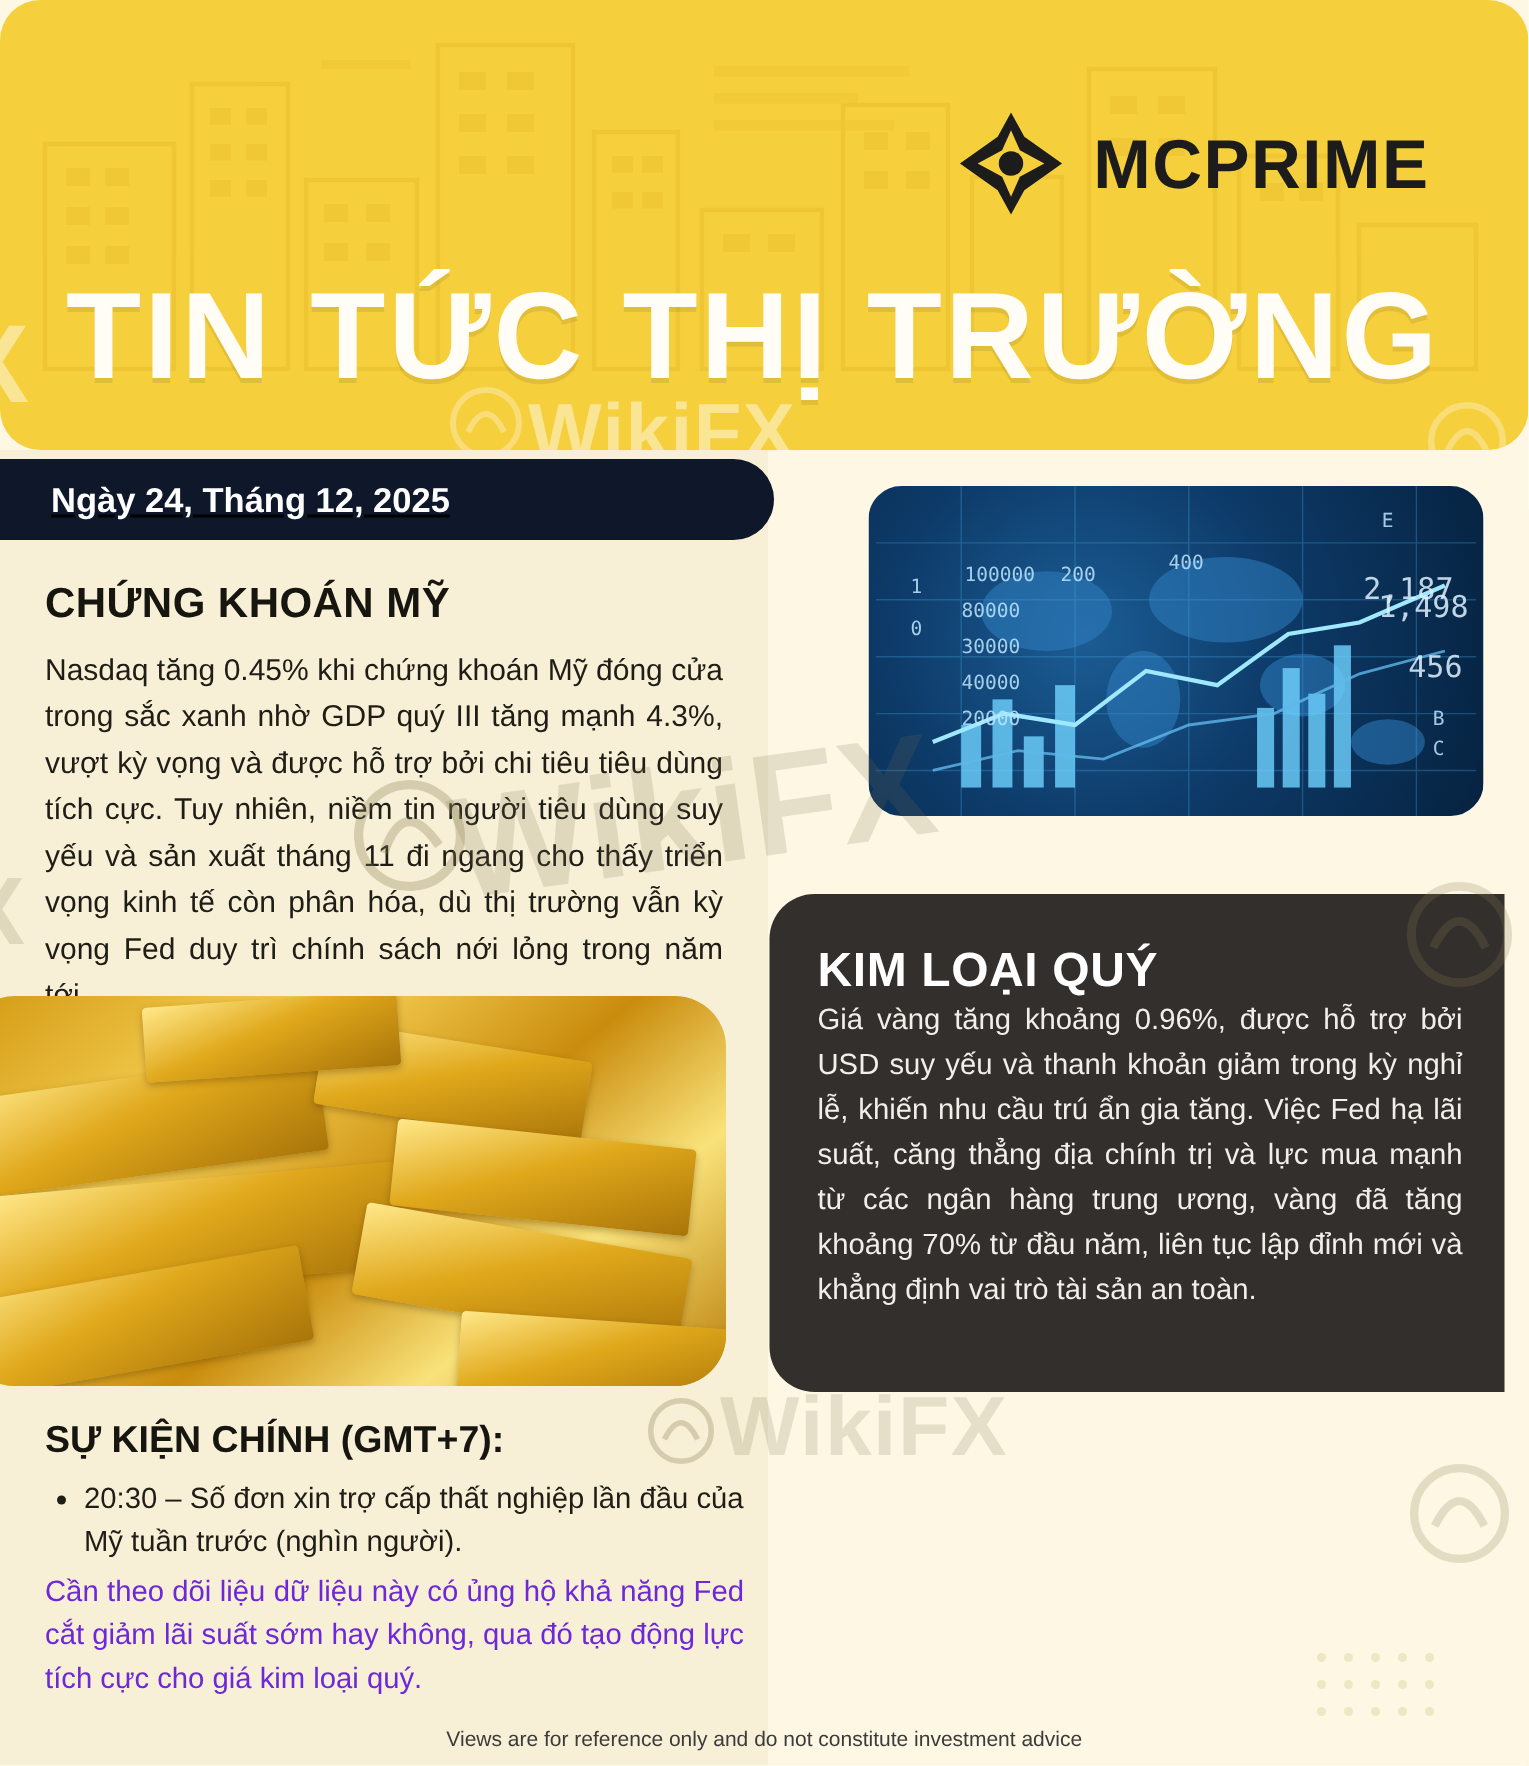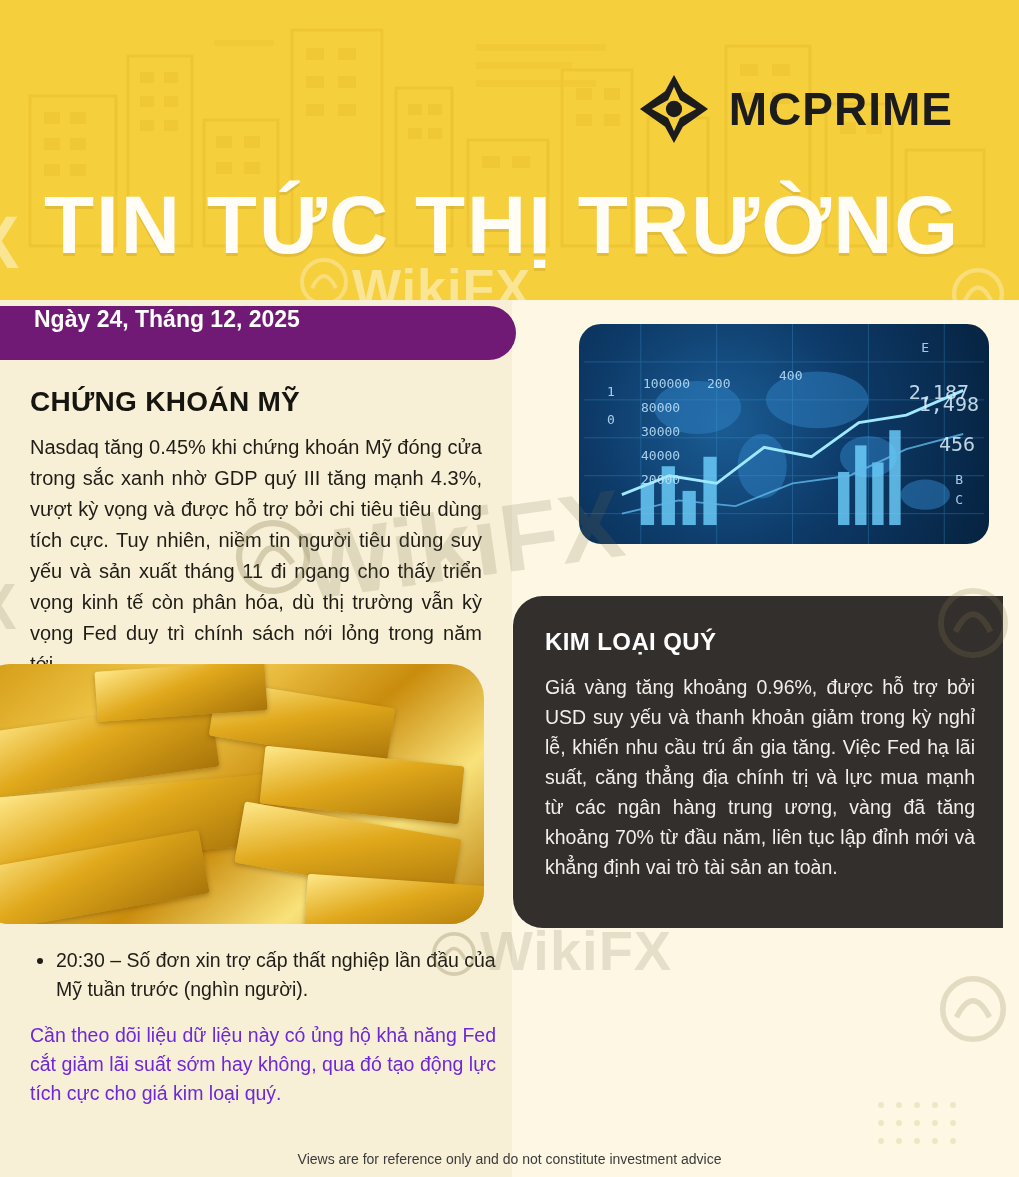--- a/index.html
+++ b/index.html
@@ -14,20 +14,21 @@
     background: #fdf7e3;
     overflow: hidden;
   }
 
   
   .header {
     position: absolute; left: 0; top: 0;
     width: 1019px; height: 300px;
     background: #f6cf3d;
     overflow: hidden;
+    border-radius: 27px;
   }
   .skyline {
     position: absolute; left: 0; top: 0;
     width: 1019px; height: 300px;
     opacity: 0.55;
   }
   .brand {
     position: absolute; right: 66px; top: 72px;
     display: flex; align-items: center; gap: 18px;
   }
@@ -49,24 +50,25 @@
   .left-tint {
     position: absolute; left: 0; top: 300px;
     width: 512px; height: 877px;
     background: #f7efd6;
   }
 
   
   .date-pill {
     position: absolute; left: 0; top: 306px;
     width: 516px; height: 54px;
-    background: #701a75;
+    background: #0f172a;
     border-radius: 0 30px 30px 0;
-    display: flex; align-items: flex-start;
+    display: flex; align-items: center;
     padding-left: 34px;
+    text-decoration: underline;
   }
   .date-pill span {
     color: #ffffff; font-size: 23px; font-weight: 700;
   }
 
   
   .us-block { position: absolute; left: 30px; top: 386px; width: 452px; }
   .us-title {
     font-size: 28px; font-weight: 800; color: #16150f;
     letter-spacing: 0.3px; margin-bottom: 14px;
@@ -108,33 +110,33 @@
 
   
   .metals-card {
     position: absolute; left: 513px; top: 596px;
     width: 490px; height: 332px;
     background: #332f2c;
     border-radius: 30px 0 0 30px;
     padding: 32px 28px 0 32px;
   }
   .metals-title {
-    color: #ffffff; font-size: 24px; font-weight: 800;
-    letter-spacing: .4px; margin-bottom: 16px;
+    color: #ffffff; font-size: 32px; font-weight: 800;
+    letter-spacing: .4px; 
   }
   .metals-body {
     color: #f1efe9; font-size: 19.5px; line-height: 30px; text-align: justify;
   }
 
   
   .events { position: absolute; left: 30px; top: 946px; width: 466px; }
   .events-title {
     font-size: 25px; font-weight: 800; color: #16150f; margin-bottom: 10px;
   }
-  .events ul { margin: 0 0 17px 26px; }
+  .events ul { margin: 0 0 4px 26px; }
   .events li { font-size: 19.5px; line-height: 29px; color: #1f1d16; }
   .events-note {
     font-size: 19.5px; line-height: 29px; color: #6d28d9; text-align: justify;
   }
 
   
   .footer {
     position: absolute; left: 0; bottom: 0; width: 1019px; height: 36px;
     display: flex; align-items: center; justify-content: center;
     color: #3b3b3b; font-size: 14px;
@@ -314,20 +316,21 @@
     <div class="bar" style="left:120px; top:2px; width:170px; height:50px; transform:rotate(-4deg);"></div>
     <div class="bar" style="left:330px; top:216px; width:180px; height:54px; transform:rotate(4deg);"></div>
   </div>
 
   <div class="metals-card">
     <div class="metals-title">KIM LOẠI QUÝ</div>
     <div class="metals-body">Giá vàng tăng khoảng 0.96%, được hỗ trợ bởi USD suy yếu và thanh khoản giảm trong kỳ nghỉ lễ, khiến nhu cầu trú ẩn gia tăng. Việc Fed hạ lãi suất, căng thẳng địa chính trị và lực mua mạnh từ các ngân hàng trung ương, vàng đã tăng khoảng 70% từ đầu năm, liên tục lập đỉnh mới và khẳng định vai trò tài sản an toàn.</div>
   </div>
 
   <div class="events">
+    <div class="events-title">SỰ KIỆN CHÍNH (GMT+7):</div>
     <ul>
       <li>20:30 – Số đơn xin trợ cấp thất nghiệp lần đầu của Mỹ tuần trước (nghìn người).</li>
     </ul>
     <div class="events-note">Cần theo dõi liệu dữ liệu này có ủng hộ khả năng Fed cắt giảm lãi suất sớm hay không, qua đó tạo động lực tích cực cho giá kim loại quý.</div>
   </div>
 
   <div class="footer">
     <span>Views are for reference only and do not constitute investment advice</span>
   </div>
   <svg class="footer-dots" viewBox="0 0 96 60">

